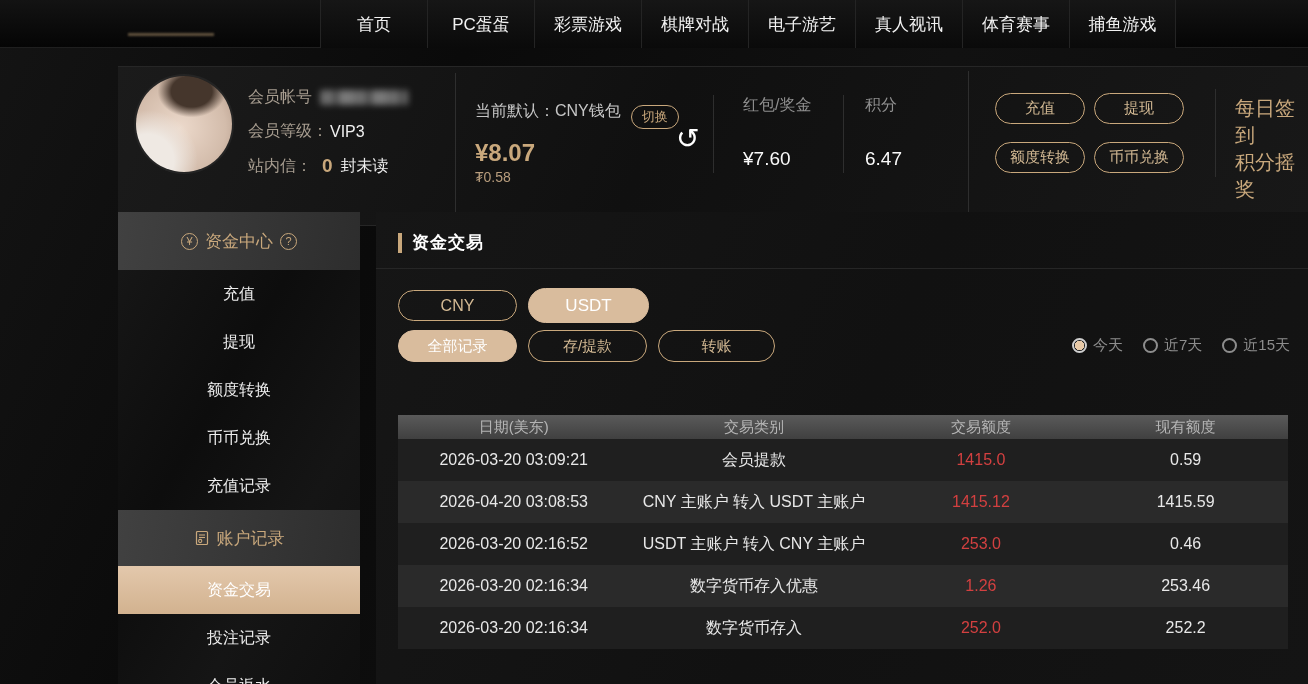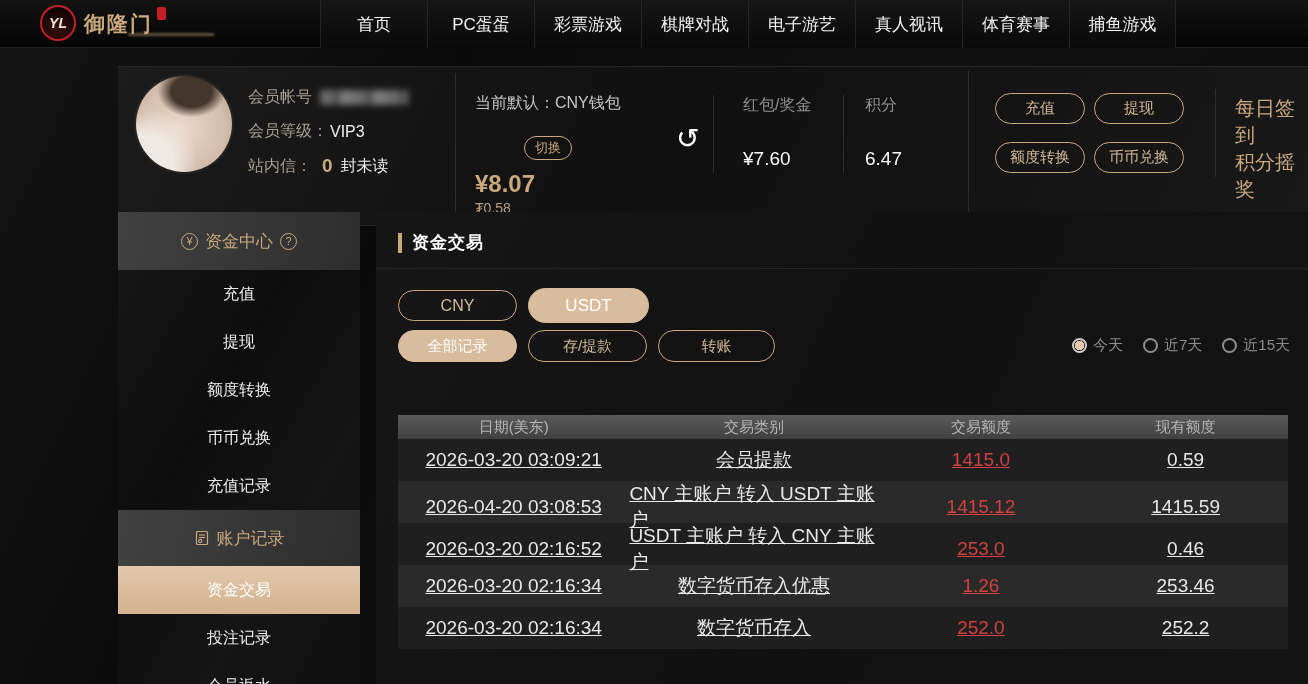--- a/index.html
+++ b/index.html
@@ -38,21 +38,21 @@
     box-shadow:0 0 0 2px #242424; }
   .user-meta { position:absolute; left:130px; top:20px; display:flex; flex-direction:column; gap:13px; font-size:16px; }
   .meta-row { display:flex; align-items:center; gap:8px; color:#a79d90; }
   .meta-row .val { color:#f0f0f0; }
   .blur-box { display:inline-block; width:88px; height:15px; border-radius:2px; opacity:.85;
     background:repeating-linear-gradient(90deg,#7a7a7a 0 13px,#555 13px 19px,#8a8a8a 19px 33px);
     filter:blur(3px); }
   .inbox-num { color:#c9a87c; font-size:19px; font-weight:bold; margin:0 2px; }
   .vdiv { position:absolute; width:1px; background:#2e2e2e; }
   .wallet { position:absolute; left:357px; top:26px; }
-  .wallet-row { display:flex; align-items:center; gap:10px; color:#c6c6c6; font-size:16px;flex-direction:column; }
+  .wallet-row { display:flex; align-items:center; gap:10px; color:#c6c6c6; font-size:16px; }
   .pill-sm { display:inline-flex; align-items:center; justify-content:center;
     border:1px solid #c9a87c; color:#c9a87c; border-radius:12px; font-size:13px;
     padding:2px 10px; cursor:pointer; background:transparent;margin-top:12px; }
   .wallet-cny { margin-top:10px; color:#c9a87c; font-size:24px; font-weight:bold; }
   .wallet-usdt { margin-top:2px; color:#b89d7d; font-size:14px; }
   .refresh { position:absolute; left:558px; top:58px; color:#fff; font-size:28px; line-height:1; cursor:pointer;
     transform:scaleX(-1); }
   .stat { position:absolute; top:28px; }
   .stat-label { color:#8f8f8f; font-size:16px; }
   .stat-val { margin-top:32px; color:#fafafa; font-size:19px; }
@@ -91,33 +91,28 @@
   .radio { display:flex; align-items:center; gap:6px; cursor:pointer; }
   .rdot { width:15px; height:15px; border-radius:50%; border:2px solid #8d8d8d; background:transparent; }
   .rdot.sel { border-color:#cfcfcf; background:radial-gradient(circle,#e8caa8 0 58%, #1a1a1a 60% 100%); }
   .table { position:absolute; left:22px; right:20px; top:203px; }
   .thead { display:grid; grid-template-columns:26% 28% 23% 23%; height:24px;
     background:linear-gradient(#5a5a5a,#404040); }
   .th { display:flex; align-items:center; justify-content:center; color:#b5b5b5; font-size:15px; }
   .trow { display:grid; grid-template-columns:26% 28% 23% 23%; height:42px; }
   .trow:nth-child(odd) { background:#1f1f1f; }
   .trow:nth-child(even) { background:#2a2a2a; }
-  .td { display:flex; align-items:center; justify-content:center; color:#e8e8e8; font-size:19px;text-decoration:underline; }
+  .td { display:flex; align-items:center; justify-content:center; color:#e8e8e8; font-size:16px; }
   .td.red { color:#d34040; }
   .ledger-svg { display:block; }
 </style>
 </head>
 <body>
 
 <div class="nav">
-  <div class="logo">
-    <div class="logo-circle">YL</div>
-    <div class="logo-text">御隆门</div>
-    <div class="logo-seal"></div>
-  </div>
   <div class="logo-tagline" style="left:128px;"></div>
   <div class="nav-items">
     <div class="nav-item">首页</div>
     <div class="nav-item">PC蛋蛋</div>
     <div class="nav-item">彩票游戏</div>
     <div class="nav-item">棋牌对战</div>
     <div class="nav-item">电子游艺</div>
     <div class="nav-item">真人视讯</div>
     <div class="nav-item">体育赛事</div>
     <div class="nav-item">捕鱼游戏</div>

